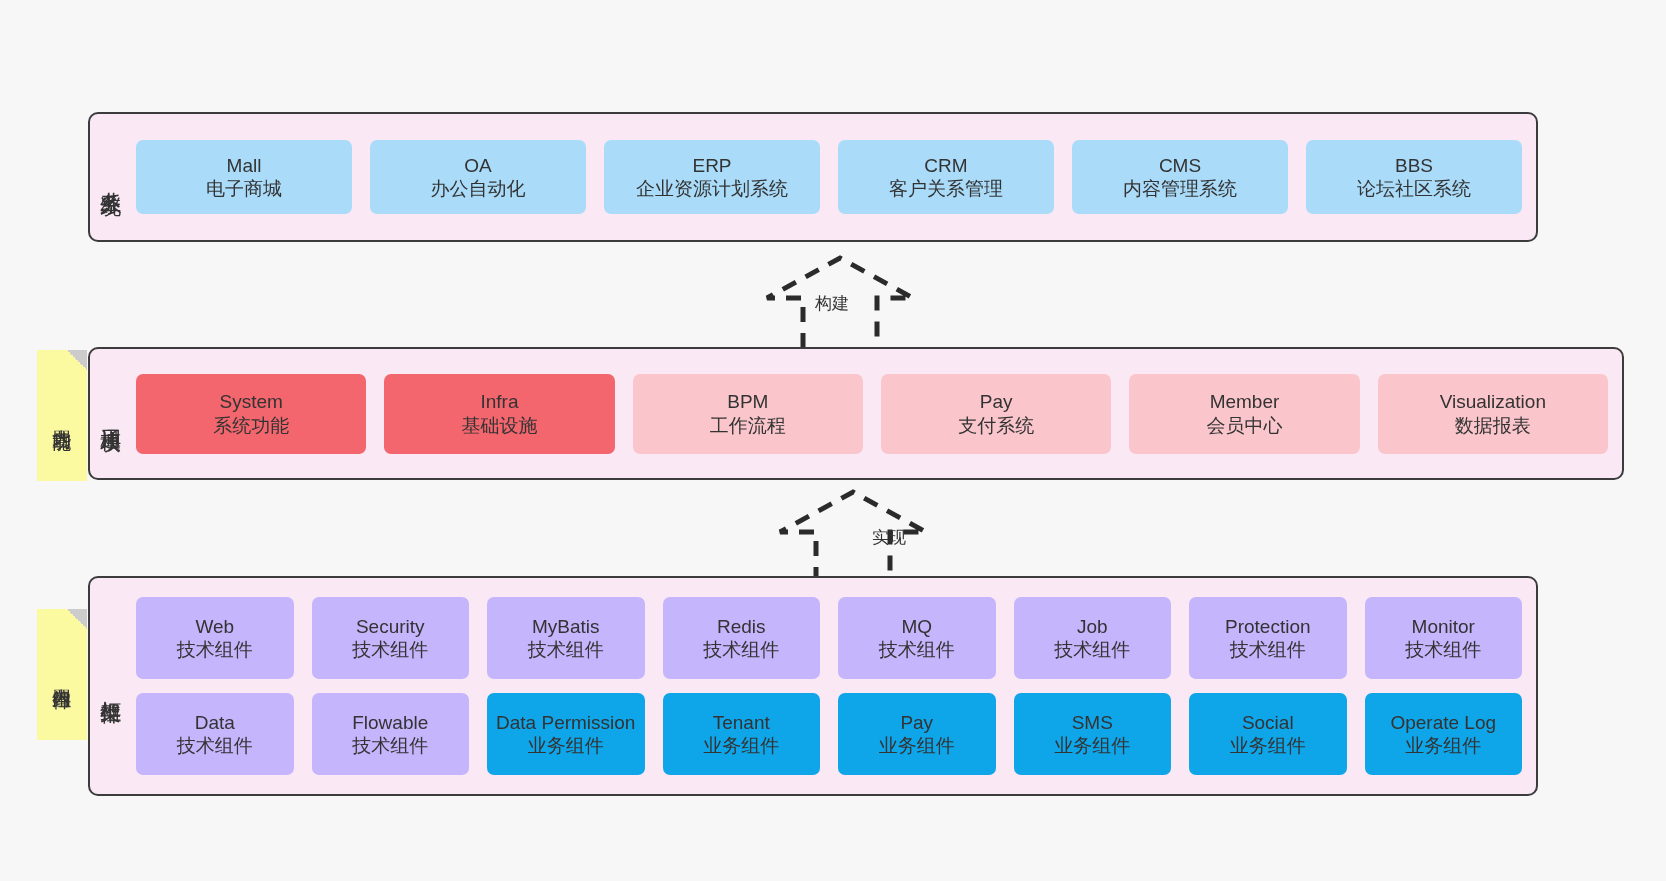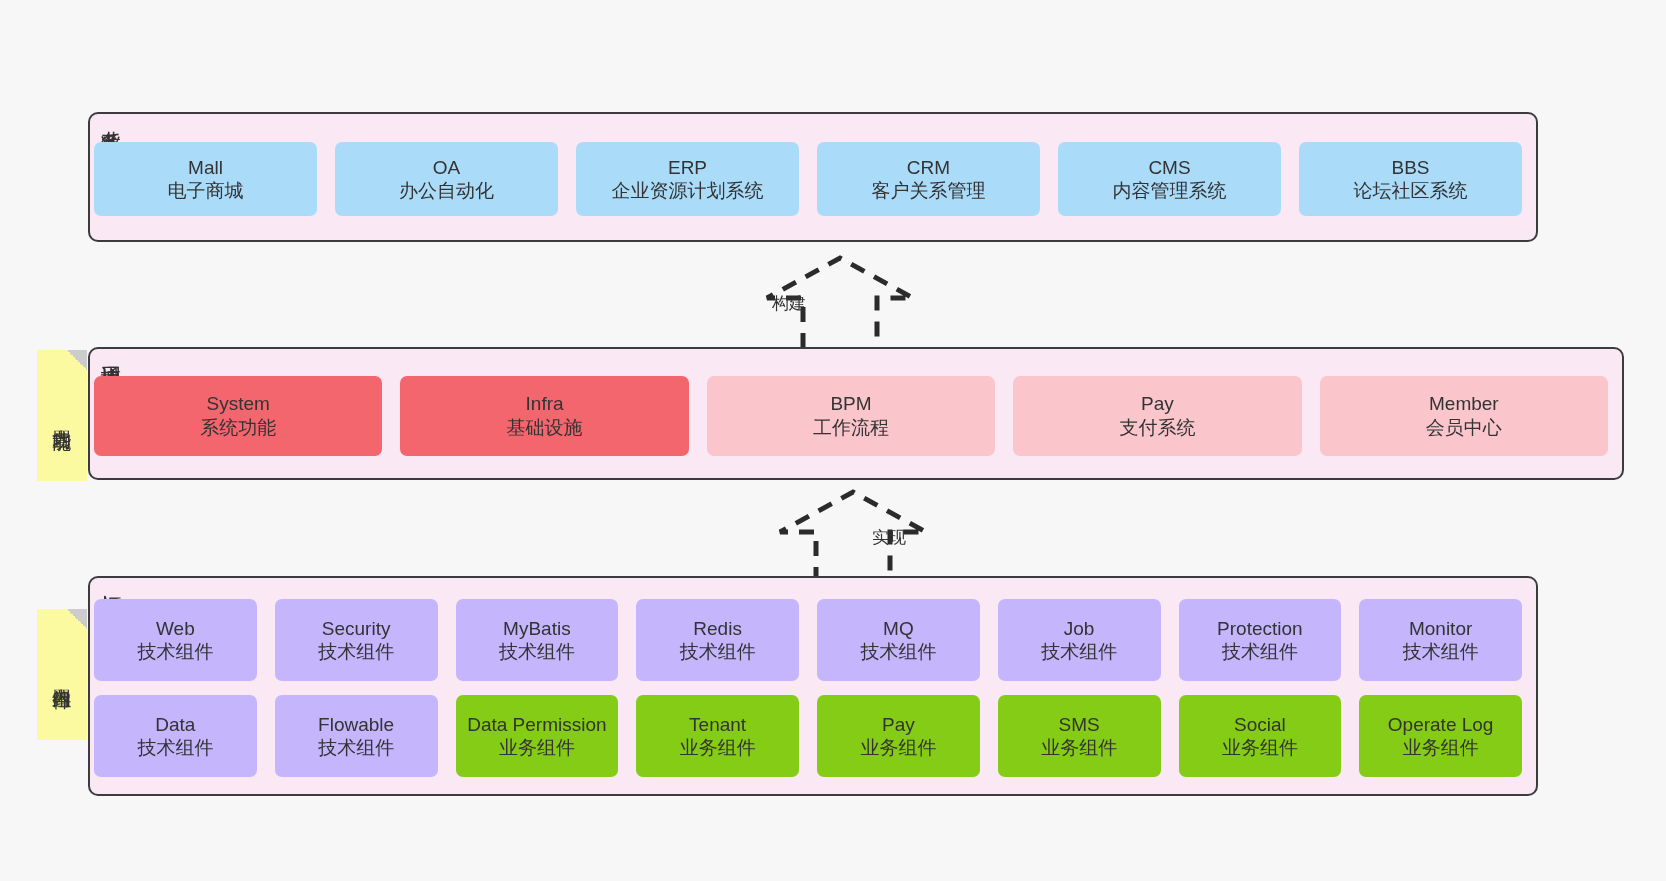--- a/index.html
+++ b/index.html
@@ -17,21 +17,20 @@
   }
 
   
   .layer-panel {
     position: absolute;
     box-sizing: border-box;
     background: #fae9f4;
     border: 2px solid #3c3c3c;
     border-radius: 10px;
     display: flex;
-    flex-direction: column;
     align-items: stretch;
   }
 
   
   .layer-label {
     flex: 0 0 auto;
     width: 42px;
     display: flex;
     align-items: center;
     justify-content: center;
@@ -75,21 +74,21 @@
     box-sizing: border-box;
     user-select: none;
   }
   .node-title { display: block; }
   .node-sub   { display: block; }
 
   .blue        { background: #aadcfa; }
   .red         { background: #f4666e; }
   .pink        { background: #fac6cc; }
   .green-dark  { background: #c4b5fd; }
-  .green-light { background: #84cc16; }
+  .green-light { background: #0ea5e9; }
 
   
   #panel-business { left: 88px;  top: 112px; width: 1450px; height: 130px; }
   #panel-business .node-box { height: 74px; }
 
   #panel-common   { left: 88px;  top: 347px; width: 1536px; height: 133px; }
   #panel-common .node-box { height: 80px; }
 
   #panel-framework{ left: 88px;  top: 576px; width: 1450px; height: 220px; }
   #panel-framework .node-box { height: 82px; }
@@ -136,21 +135,21 @@
   }
   .arrow-label {
     position: absolute;
     font-size: 17px;
     color: #333333;
     background: transparent;
     user-select: none;
     white-space: nowrap;
   }
   #arrow-build   { left: 755px; top: 258px; width: 170px; height: 90px; }
-  #label-build   { left: 772px; top: 292px; }
+  #label-build   { left: 815px; top: 292px; }
   #arrow-impl    { left: 768px; top: 492px; width: 170px; height: 90px; }
   #label-impl    { left: 828px; top: 526px; margin-left: 44px; }
 </style>
 </head>
 <body>
 
 <div class="layer-panel" id="panel-business">
   <div class="layer-label">业务系统</div>
   <div class="boxes-area">
     <div class="box-row">
@@ -209,20 +208,24 @@
         <span class="node-sub">工作流程</span>
       </div>
       <div class="node-box pink">
         <span class="node-title">Pay</span>
         <span class="node-sub">支付系统</span>
       </div>
       <div class="node-box pink">
         <span class="node-title">Member</span>
         <span class="node-sub">会员中心</span>
       </div>
+      <div class="node-box pink">
+        <span class="node-title">Visualization</span>
+        <span class="node-sub">数据报表</span>
+      </div>
     </div>
   </div>
 </div>
 
 <svg class="arrow-svg" id="arrow-impl" viewBox="0 0 170 90">
   <path d="M 48 90 L 48 40 L 12 40 L 85 0 L 158 40 L 122 40 L 122 90"></path>
 </svg>
 <div class="arrow-label" id="label-impl">实现</div>
 
 <div class="sticky-note" id="note-framework">

